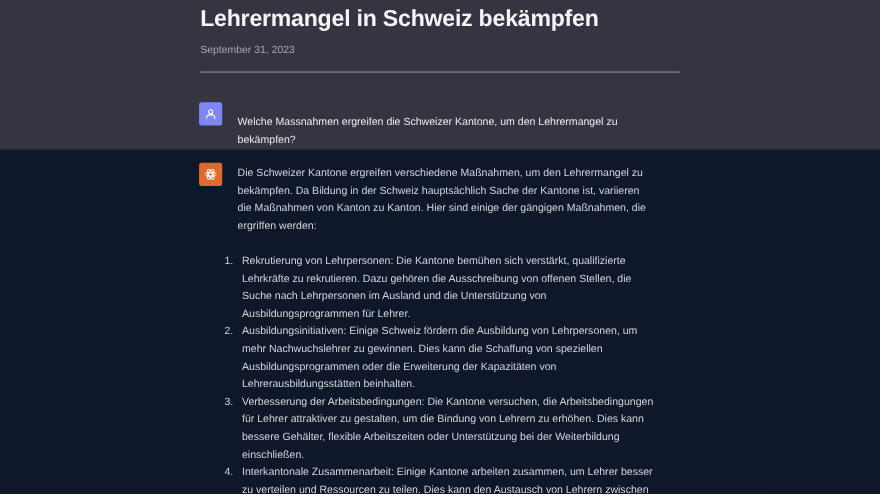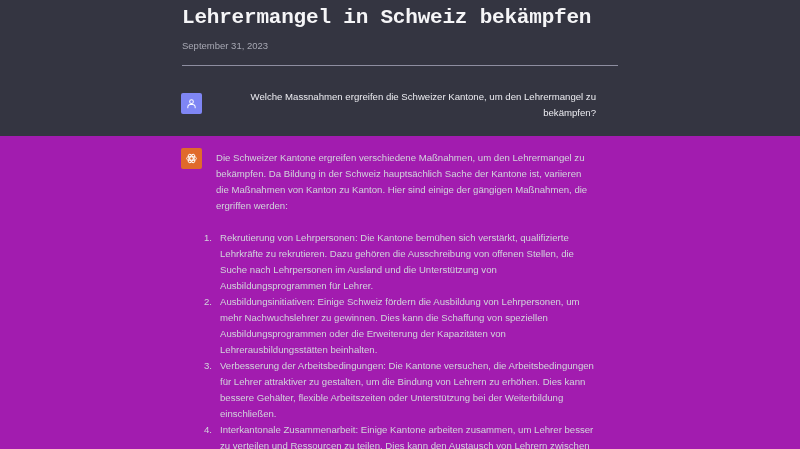--- a/index.html
+++ b/index.html
@@ -21,21 +21,20 @@
     }
     .title {
       position: absolute;
       top: 6px;
       left: 0;
       font-size: 21px;
       font-weight: bold;
       color: #f5f5f7;
       white-space: nowrap;
       letter-spacing: -0.2px;
-      font-family: Liberation Mono, monospace;
     }
     .date {
       position: absolute;
       top: 40px;
       left: 0;
       font-size: 9.5px;
       color: #a7a8b3;
       white-space: nowrap;
     }
     .divider {
@@ -52,21 +51,21 @@
       width: 800px;
     }
     .msg.user {
       top: 66px;
       height: 70px;
       background: #343541;
     }
     .msg.assistant {
       top: 136px;
       height: 313px;
-      background: #a21caf;
+      background: #0f172a;
     }
     .avatar {
       position: absolute;
       left: 181px;
       width: 21px;
       height: 21px;
       border-radius: 2px;
       display: flex;
       align-items: center;
       justify-content: center;
@@ -74,21 +73,21 @@
     .msg.user .avatar { top: 27px; background: #7f86f4; }
     .msg.assistant .avatar { top: 12px; background: #e06a2b; }
     .text {
       position: absolute;
       left: 216px;
       width: 380px;
       font-size: 9.6px;
       line-height: 16px;
       color: #ececf1;
     }
-    .msg.user .text { top: 23px; text-align: right; }
+    .msg.user .text { top: 38px; }
     .msg.assistant .text { top: 14px; color: #d1d5db; }
     .text p { margin: 0 0 16px 0; }
     .text ol {
       margin: 0;
       padding-left: 0;
       list-style: none;
     }
     .text li {
       position: relative;
       padding-left: 4px;

